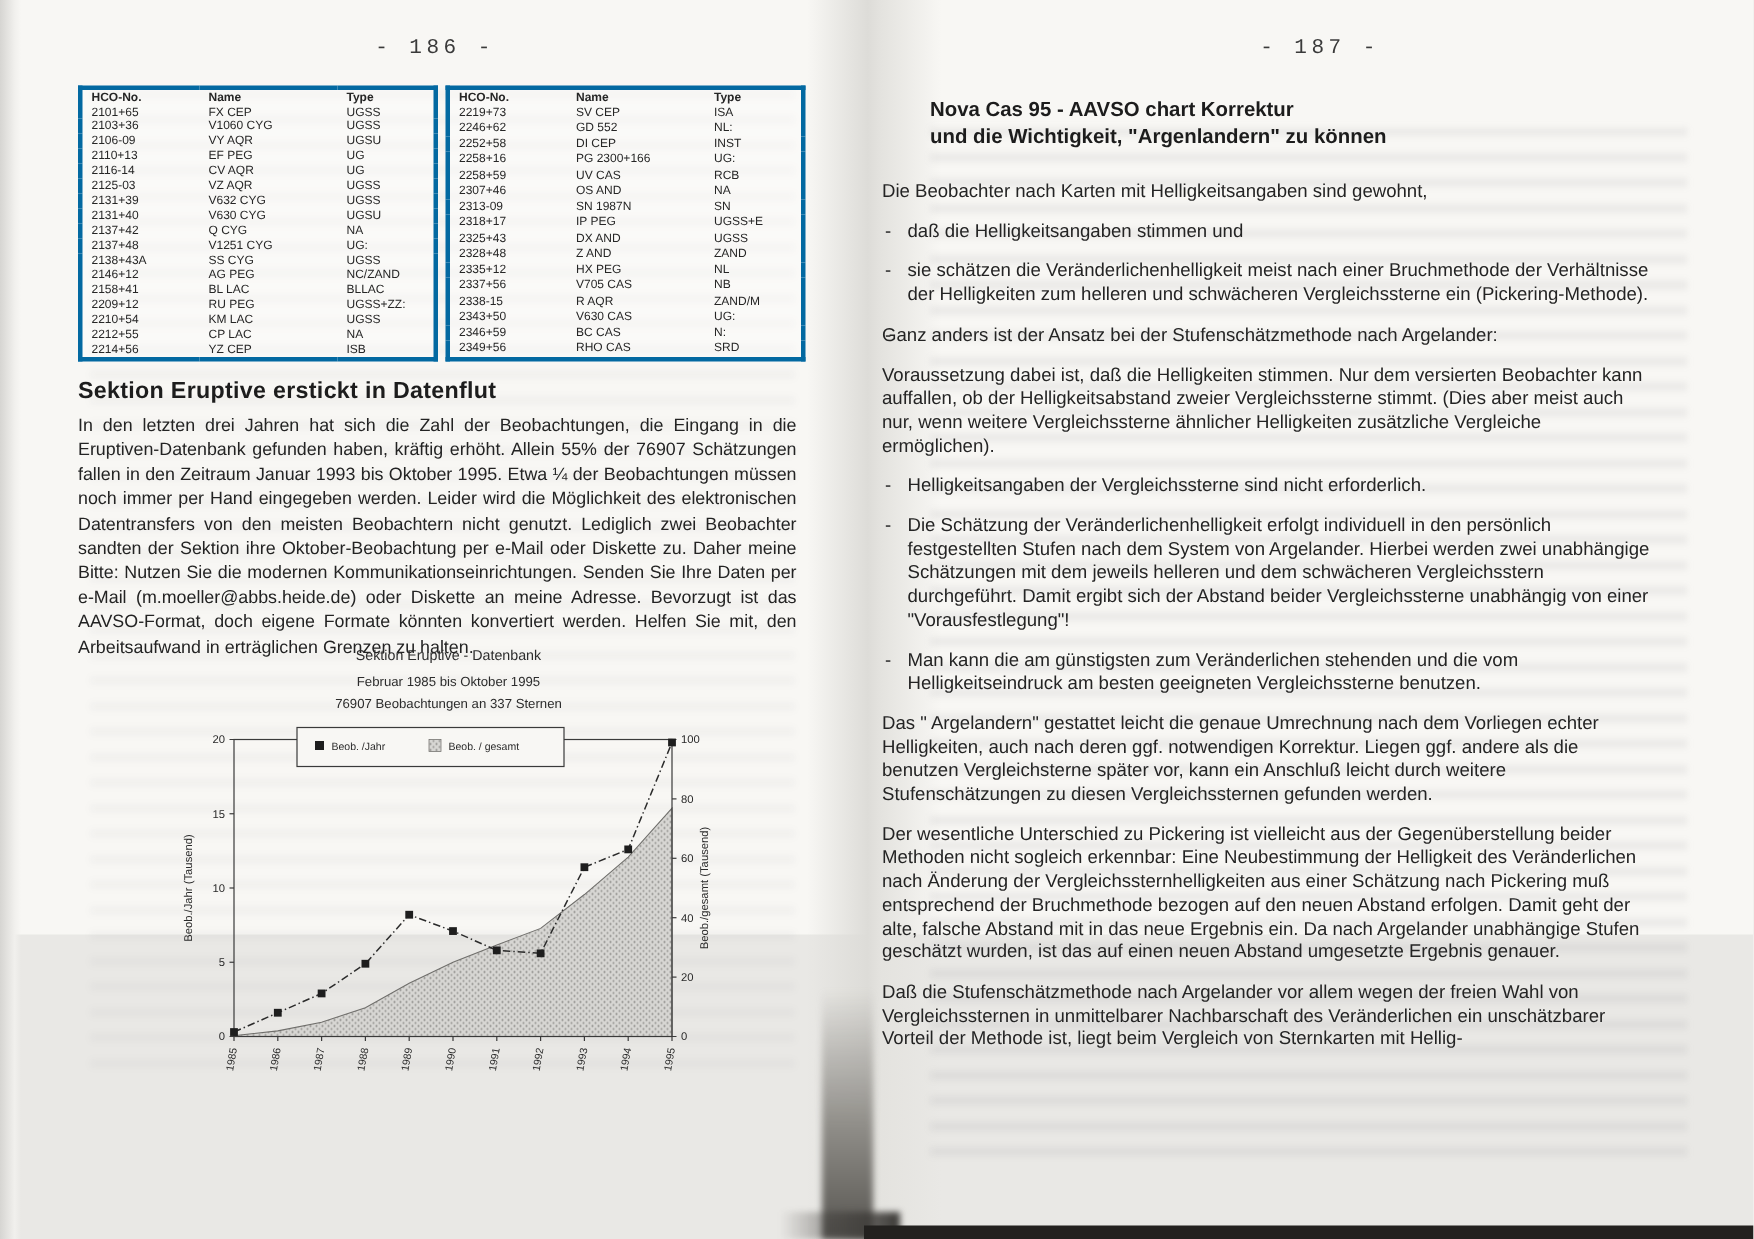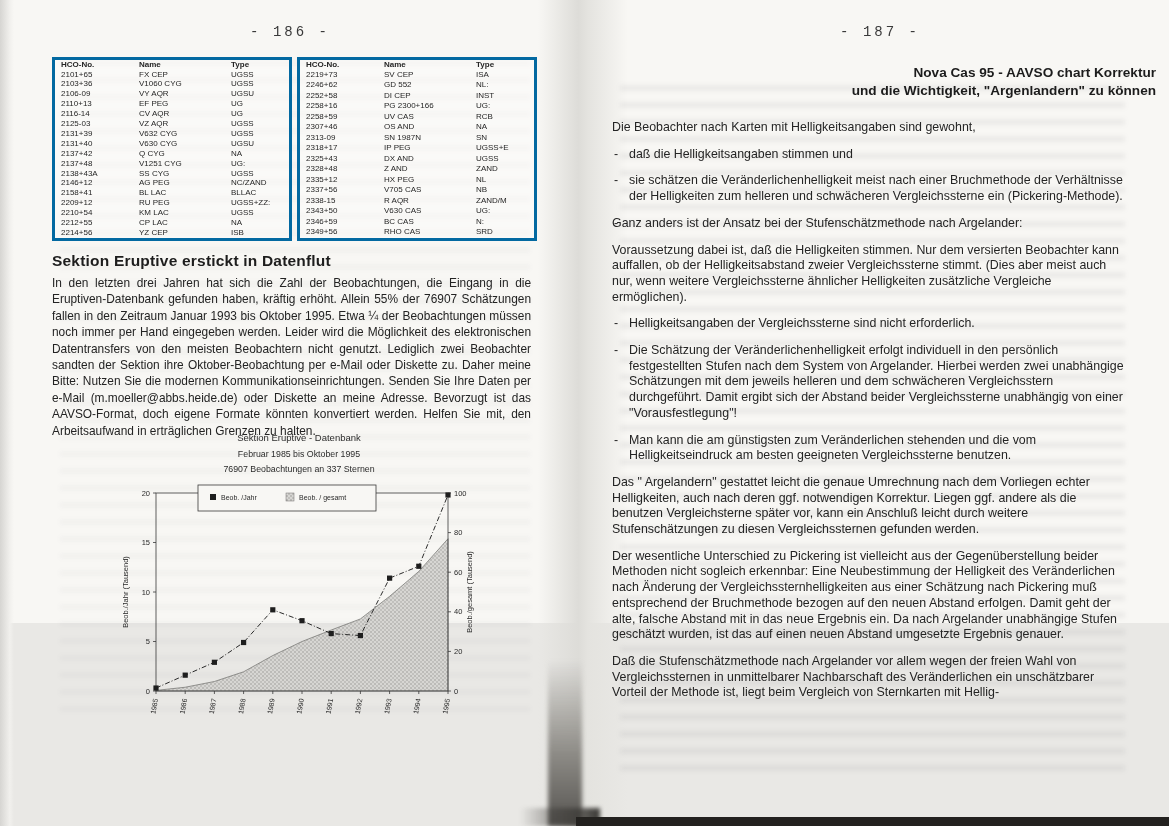--- a/index.html
+++ b/index.html
@@ -45,23 +45,23 @@
     font-size:11.9px;line-height:16.4px;text-align:justify;color:#232323;}
 
   
   .chart-wrap{position:absolute;left:118px;top:432px;width:362px;}
   .chart-title{text-align:center;font-size:9.5px;color:#2c2c2c;margin-bottom:6px;}
   .chart-sub{text-align:center;font-size:8.8px;color:#2c2c2c;margin-bottom:5px;}
   .chart-svg{display:block;margin-top:4px;}
   .chart-svg text{font-family:"Liberation Sans", sans-serif;fill:#2a2a2a;}
 
   
-  .rtitle{position:absolute;left:644px;top:64px;width:512px;text-align:right;
+  .rtitle{position:absolute;left:620px;top:64px;width:512px;text-align:left;
     font-size:13.6px;font-weight:bold;line-height:18px;color:#1c1c1c;}
-  .rcontent{position:absolute;left:612px;top:120px;width:516px;
+  .rcontent{position:absolute;left:588px;top:120px;width:516px;
     font-size:12.4px;line-height:15.7px;color:#242424;}
   .rcontent .blk{margin-bottom:11px;}
   .rcontent .li{position:relative;padding-left:17px;}
   .rcontent .li .dash{position:absolute;left:2px;top:0;}
 </style>
 </head>
 <body>
 
 <div class="scan">
 

